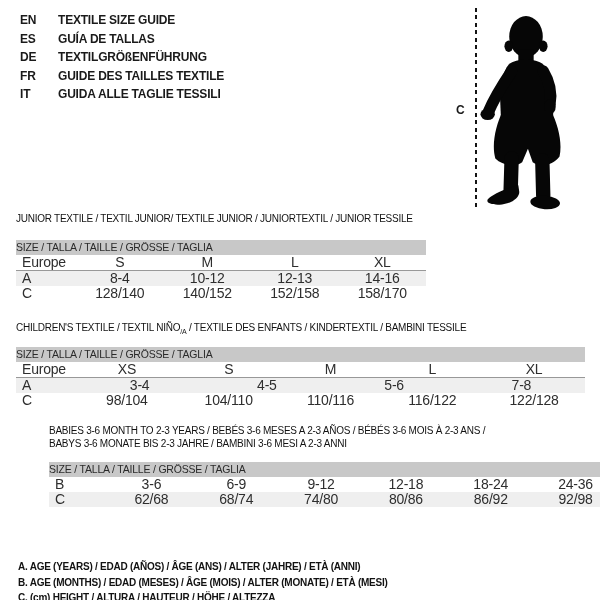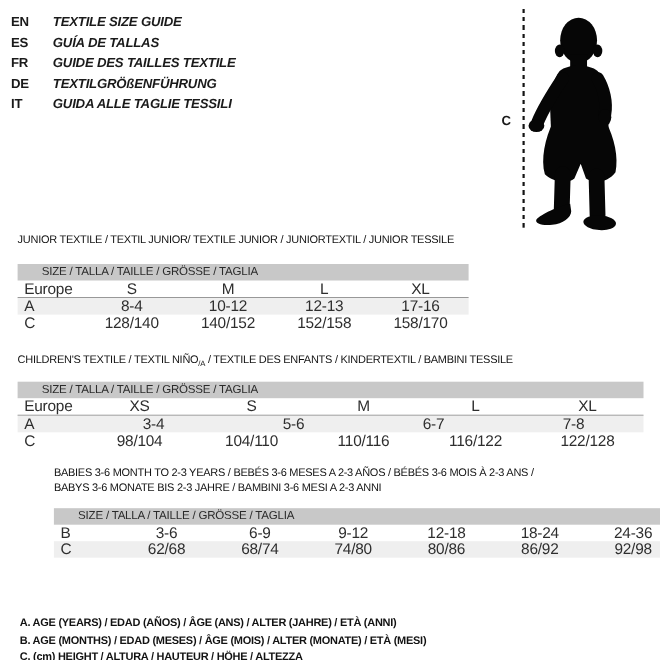--- a/index.html
+++ b/index.html
@@ -6,25 +6,25 @@
   body {
     width: 600px; height: 600px;
     background: #ffffff;
     font-family: "Liberation Sans", "DejaVu Sans", sans-serif;
     position: relative;
     color: #1a1a1a;
     overflow: hidden;
   }
 
   
-  .lang-header { position: absolute; left: 10px; top: 11px; }
+  .lang-header { position: absolute; left: 20px; top: 11px; }
   .lang-row { display: flex; height: 18.5px; line-height: 18.5px;
               font-weight: bold; font-size: 12px; letter-spacing: -0.2px; }
   .lang-code { width: 38px; }
-  .lang-text { white-space: nowrap; font-style: italic; }
+  .lang-text { white-space: nowrap; }
 
   
   .figure { position: absolute; left: 450px; top: 0; width: 150px; height: 218px; }
   .height-label { position: absolute; left: 6px; top: 103px;
                   font-weight: bold; font-size: 12px; }
   .dashed-line { position: absolute; left: 25px; top: 8px; width: 2px; height: 199px;
                  background: repeating-linear-gradient(to bottom,
                    #141414 0 4px, transparent 4px 7.5px); }
   svg.baby { position: absolute; left: 30px; top: 5px; }
 
@@ -37,21 +37,21 @@
   .section-title { font-weight: normal; font-size: 10px; letter-spacing: -0.25px;
                    color: #121212; }
   .title-line { height: 13px; line-height: 13px; white-space: nowrap; }
   .sub { font-size: 7px; vertical-align: sub; }
 
   #section-junior   .size-table { margin-top: 15px; }
   #section-children .size-table { margin-top: 13px; }
   #section-babies   .size-table { margin-top: 12px; }
 
   .band { height: 15px; line-height: 15px; background: var(--band-bg, #c8c8c8);
-          padding-left: 22px; font-size: 10.5px; letter-spacing: -0.2px;
+          padding-left: 0; font-size: 10.5px; letter-spacing: -0.2px;
           color: #2a2a2a; box-sizing: border-box; }
   .row { display: flex; height: 15px; line-height: 15px; font-size: 14px;
          letter-spacing: -0.2px; color: #2e2e2e; }
   .row.underline { border-bottom: 1px solid #989898; }
   .row.shaded { background: var(--stripe-bg, #efefef); }
   .row .label { width: 60px; padding-left: 6px; box-sizing: border-box; }
   .row .val { flex: 1; text-align: center; }
 
   
   .footnotes { position: absolute; left: 18px; top: 559px;
@@ -67,26 +67,26 @@
   <div class="lang-header" id="lang-header">
       <div class="lang-row">
         <span class="lang-code">EN</span>
         <span class="lang-text">TEXTILE SIZE GUIDE</span>
       </div>
       <div class="lang-row">
         <span class="lang-code">ES</span>
         <span class="lang-text">GUÍA DE TALLAS</span>
       </div>
       <div class="lang-row">
+        <span class="lang-code">DE</span>
+        <span class="lang-text">TEXTILGRÖßENFÜHRUNG</span>
+      </div>
+      <div class="lang-row">
         <span class="lang-code">FR</span>
         <span class="lang-text">GUIDE DES TAILLES TEXTILE</span>
-      </div>
-      <div class="lang-row">
-        <span class="lang-code">DE</span>
-        <span class="lang-text">TEXTILGRÖßENFÜHRUNG</span>
       </div>
       <div class="lang-row">
         <span class="lang-code">IT</span>
         <span class="lang-text">GUIDA ALLE TAGLIE TESSILI</span>
       </div>
     </div>
 
   <div class="figure">
     <span class="height-label">C</span>
     <div class="dashed-line"></div>
@@ -127,21 +127,21 @@
           <span class="val">S</span>
           <span class="val">M</span>
           <span class="val">L</span>
           <span class="val">XL</span>
         </div>
         <div class="row shaded">
           <span class="label">A</span>
           <span class="val">8-4</span>
           <span class="val">10-12</span>
           <span class="val">12-13</span>
-          <span class="val">17-16</span>
+          <span class="val">14-16</span>
         </div>
         <div class="row">
           <span class="label">C</span>
           <span class="val">128/140</span>
           <span class="val">140/152</span>
           <span class="val">152/158</span>
           <span class="val">158/170</span>
         </div>
       </div>
     </div>
@@ -155,22 +155,22 @@
           <span class="label">Europe</span>
           <span class="val">XS</span>
           <span class="val">S</span>
           <span class="val">M</span>
           <span class="val">L</span>
           <span class="val">XL</span>
         </div>
         <div class="row shaded">
           <span class="label">A</span>
           <span class="val">3-4</span>
+          <span class="val">4-5</span>
           <span class="val">5-6</span>
-          <span class="val">6-7</span>
           <span class="val">7-8</span>
         </div>
         <div class="row">
           <span class="label">C</span>
           <span class="val">98/104</span>
           <span class="val">104/110</span>
           <span class="val">110/116</span>
           <span class="val">116/122</span>
           <span class="val">122/128</span>
         </div>

